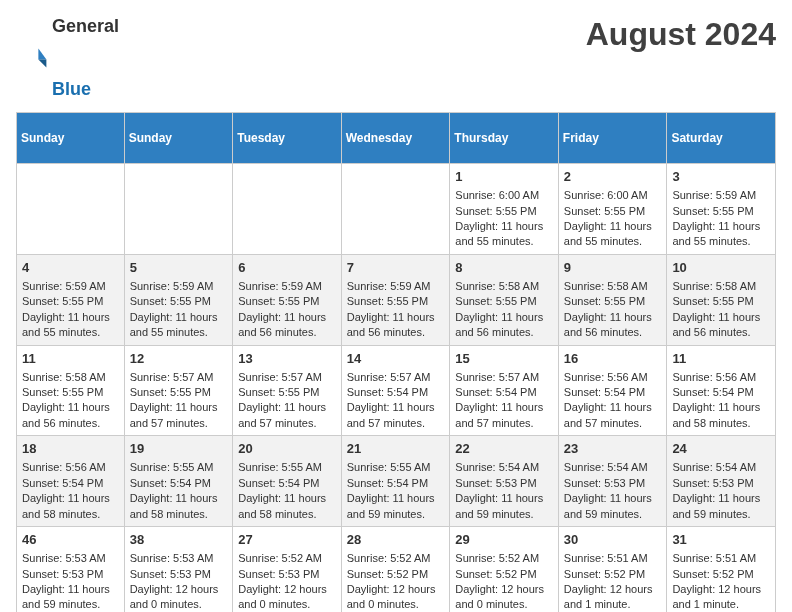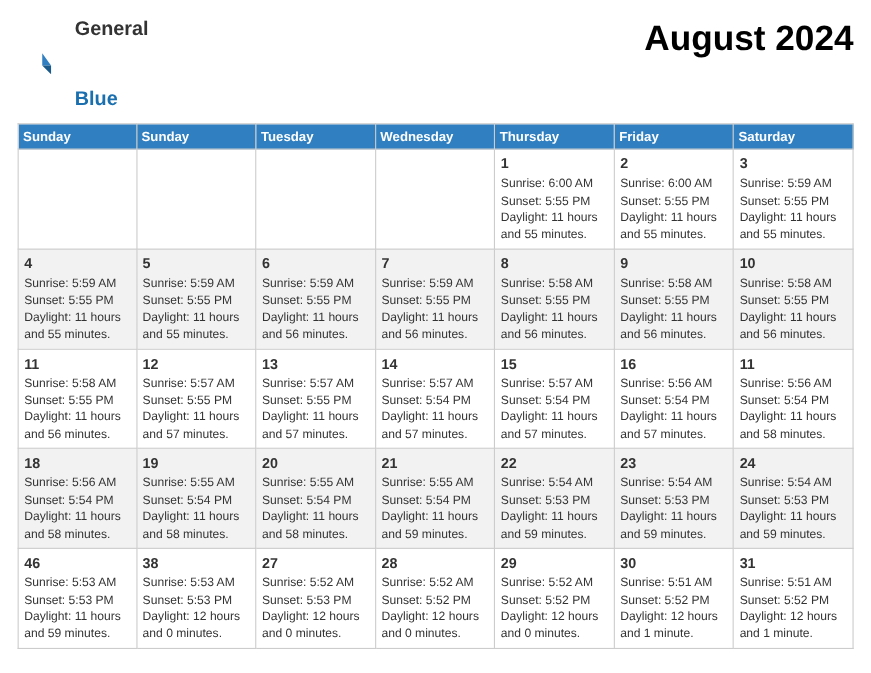--- a/index.html
+++ b/index.html
@@ -12,55 +12,55 @@
     }
     .header {
       display: flex;
       justify-content: space-between;
       align-items: flex-start;
       margin-bottom: 12px;
     }
     .logo {
       display: flex;
       align-items: center;
-      gap: 20px;
+      gap: 4px;
     }
     .logo-text {
       display: flex;
       flex-direction: column;
       font-size: 18px;
       font-weight: bold;
     }
     .logo-general { color: #333; }
     .logo-blue { color: #1a6faf; margin-top: 42px; }
     .logo-icon {
       width: 32px;
       height: 32px;
     }
     .title-block {
       text-align: right;
     }
     .month-year {
       font-size: 32px;
       font-weight: bold;
-      color: #000000;
+      color: #404040;
     }
     .location {
       font-size: 16px;
       color: #555;
     }
     table {
       width: 100%;
       border-collapse: collapse;
       font-size: 11px;
     }
     thead tr th {
       background-color: #2f7fc1;
       color: #fff;
-      padding: 4px 4px;
+      padding: 18px 4px;
       text-align: left;
       font-size: 12px;
       font-weight: bold;
       border: 1px solid #ccc;
     }
     tbody tr td {
       border: 1px solid #ccc;
       padding: 4px 5px;
       vertical-align: top;
       height: 85px;

